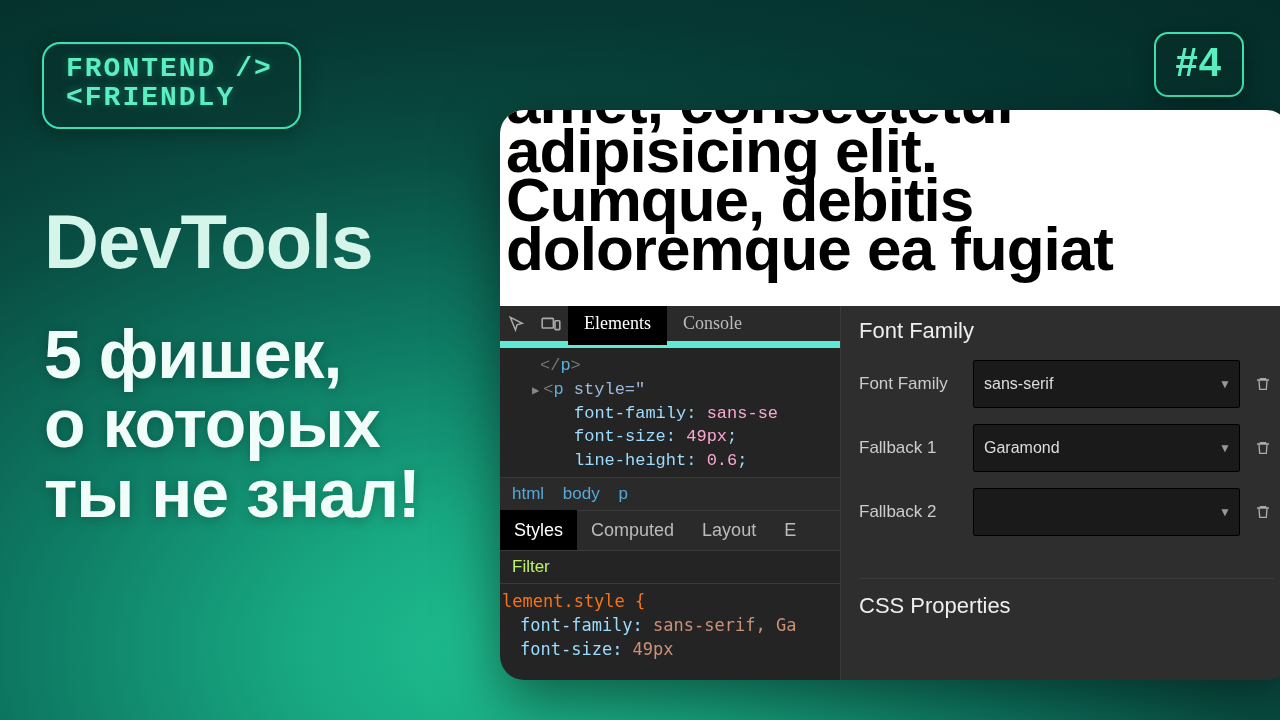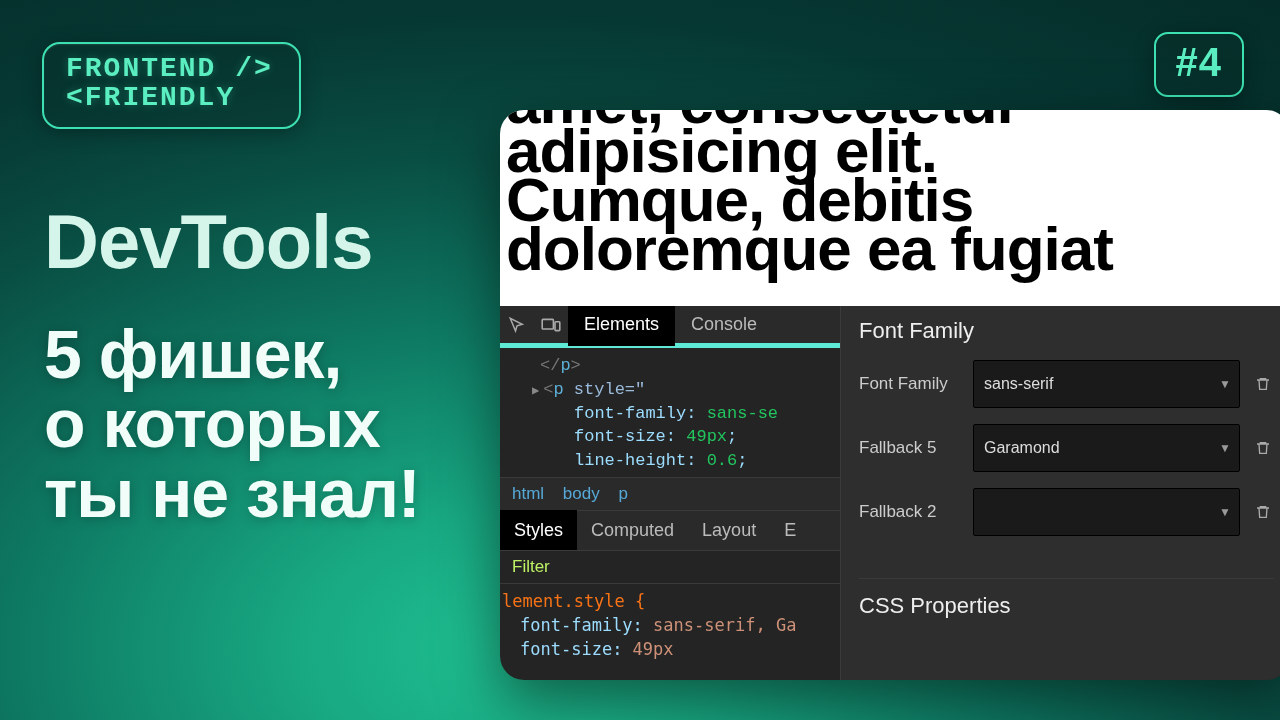--- a/index.html
+++ b/index.html
@@ -115,23 +115,24 @@
 .dt-left {
   flex: 0 0 340px;
   display: flex;
   flex-direction: column;
   overflow: hidden;
 }
 .dt-tabs-row {
   height: 42px;
   display: flex;
   align-items: center;
-  border-bottom: 5px solid #5eead4;
+  border-bottom: 7px solid #5eead4;
   background: #2a2a2a;
   gap: 0;
+  font-family: Liberation Serif, serif;
 }
 .dt-icon {
   width: 34px;
   height: 42px;
   display: flex;
   align-items: center;
   justify-content: center;
   color: #aaa;
 }
 .dt-tab {
@@ -155,21 +156,21 @@
   color: #ccc;
 }
 .dt-dom .line1 { color: #5db0d7; padding-left: 32px; }
 .dt-dom .line2 { padding-left: 24px; }
 .dt-dom .tri { color: #888; font-size:12px; display:inline-block; margin-right:4px;}
 .tag-bracket { color: #777; }
 .tag-name { color: #5db0d7; }
 .attr { color: #9bbbdc; }
 .css-prop { color: #9cdcfe; padding-left: 66px; display:block;}
 .css-val { color: #ce9178; }
-.css-val-orange { color: #22c55e; }
+.css-val-orange { color: #f9a8d4; }
 
 .dt-breadcrumb {
   border-top: 1px solid #3a3a3a;
   border-bottom: 1px solid #3a3a3a;
   padding: 6px 12px;
   background: #2a2a2a;
   font-size: 17px;
 }
 .bc-item { color: #56a8d6; margin-right: 14px; }
 
@@ -345,21 +346,21 @@
           <span class="ff-chev">▼</span>
         </div>
         <div class="ff-trash">
           <svg width="16" height="18" viewBox="0 0 24 24" fill="none" stroke="currentColor" stroke-width="2">
               <path d="M3 6h18M8 6V4h8v2M6 6l1 14h10l1-14"></path>
             </svg>
         </div>
       </div>
 
       <div class="ff-row">
-        <div class="ff-label">Fallback 5</div>
+        <div class="ff-label">Fallback 1</div>
         <div class="ff-select">
           <span>Garamond</span>
           <span class="ff-chev">▼</span>
         </div>
         <div class="ff-trash">
           <svg width="16" height="18" viewBox="0 0 24 24" fill="none" stroke="currentColor" stroke-width="2">
               <path d="M3 6h18M8 6V4h8v2M6 6l1 14h10l1-14"></path>
             </svg>
         </div>
       </div>

